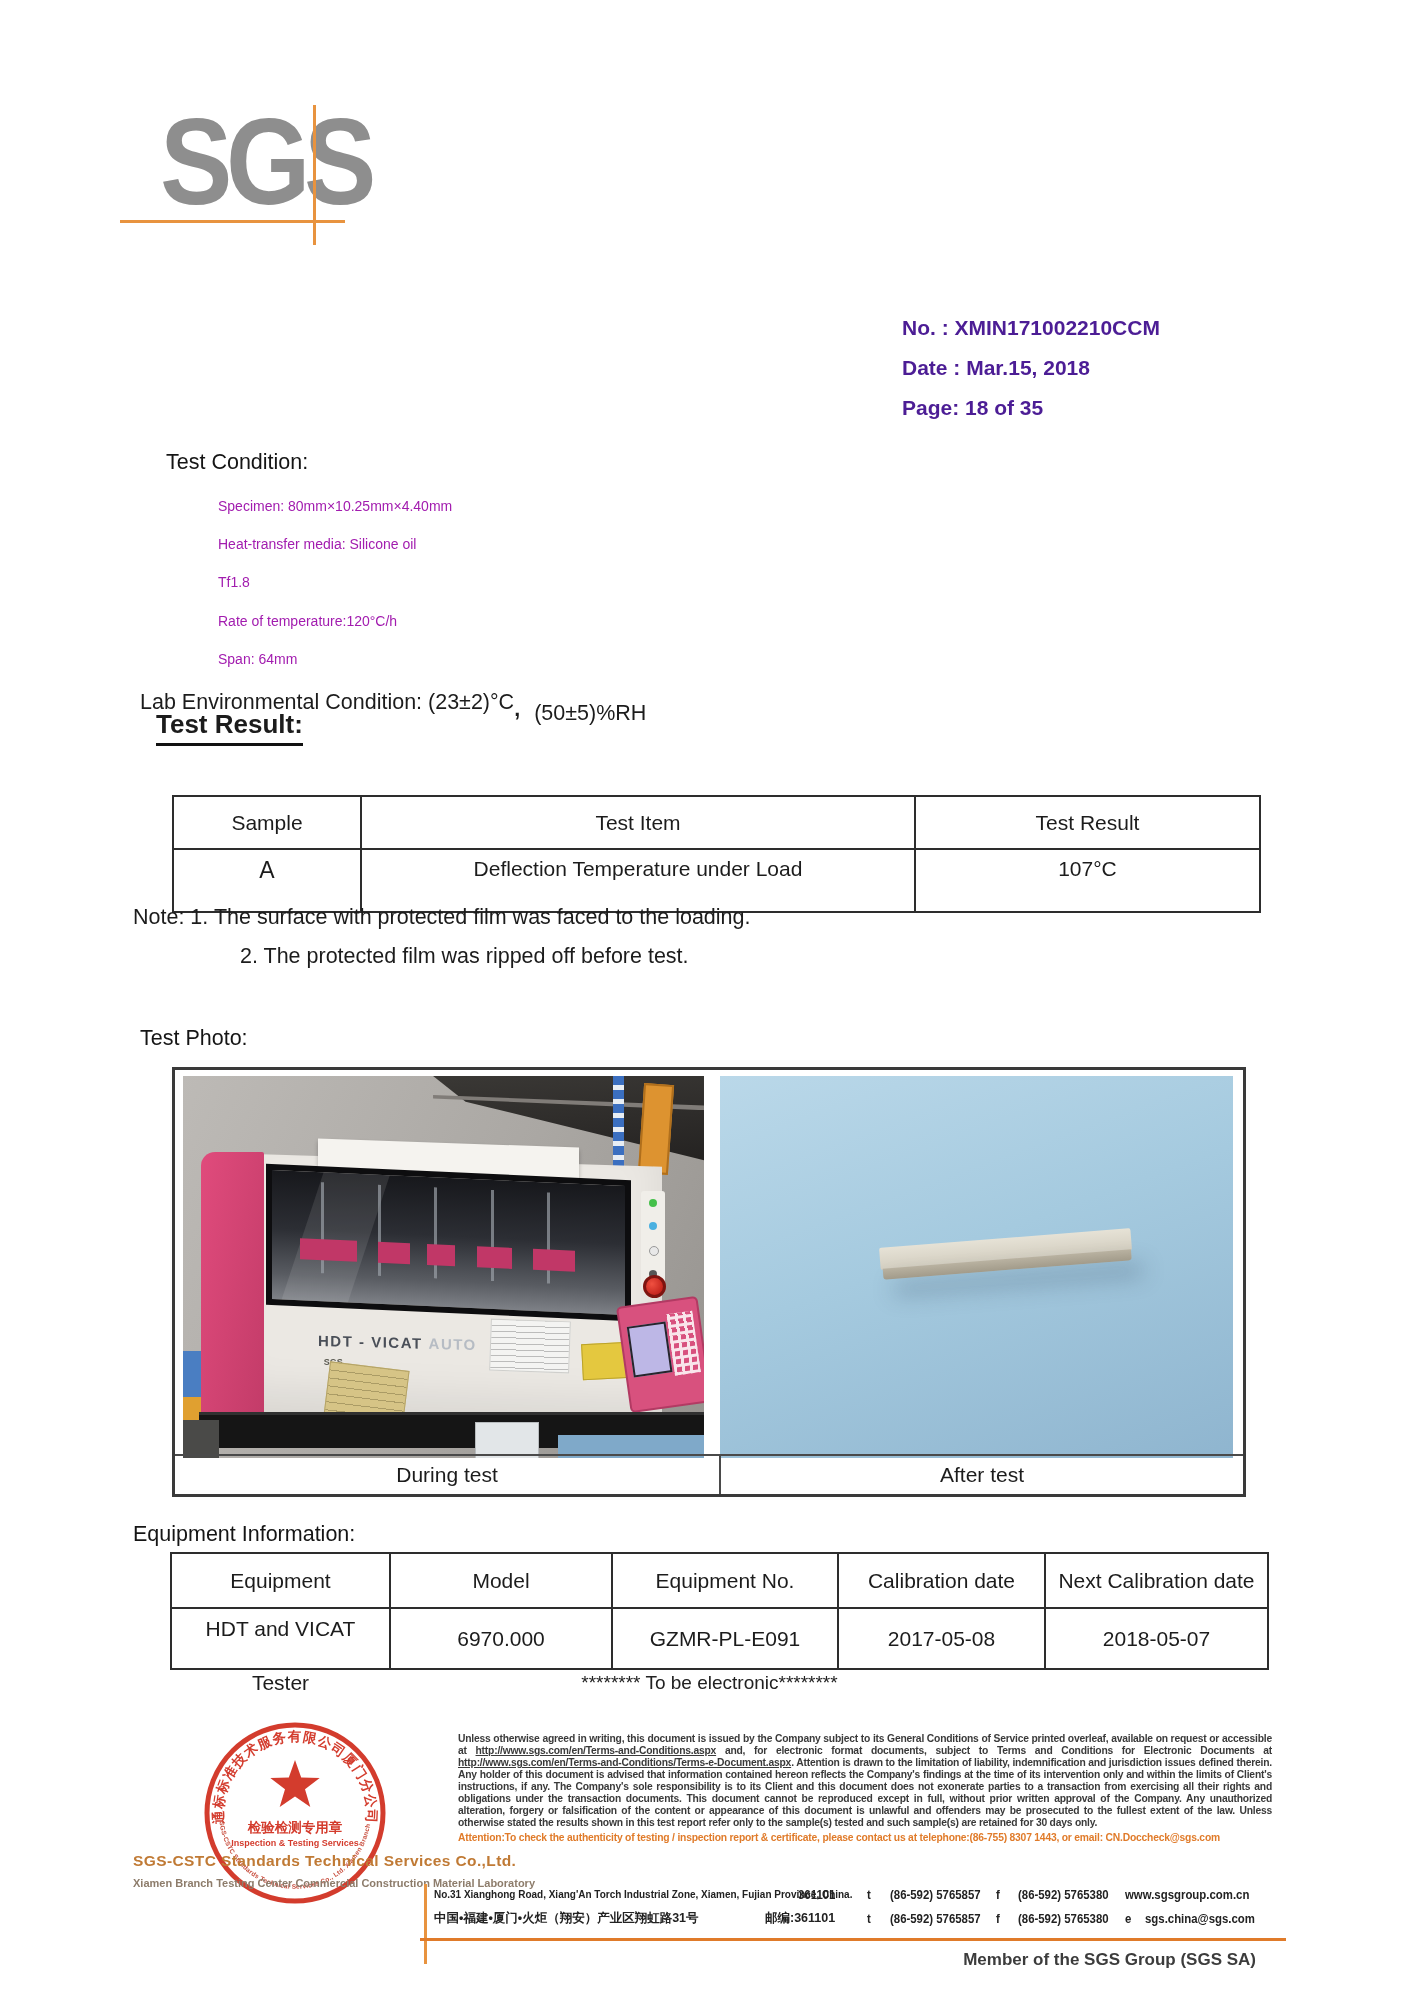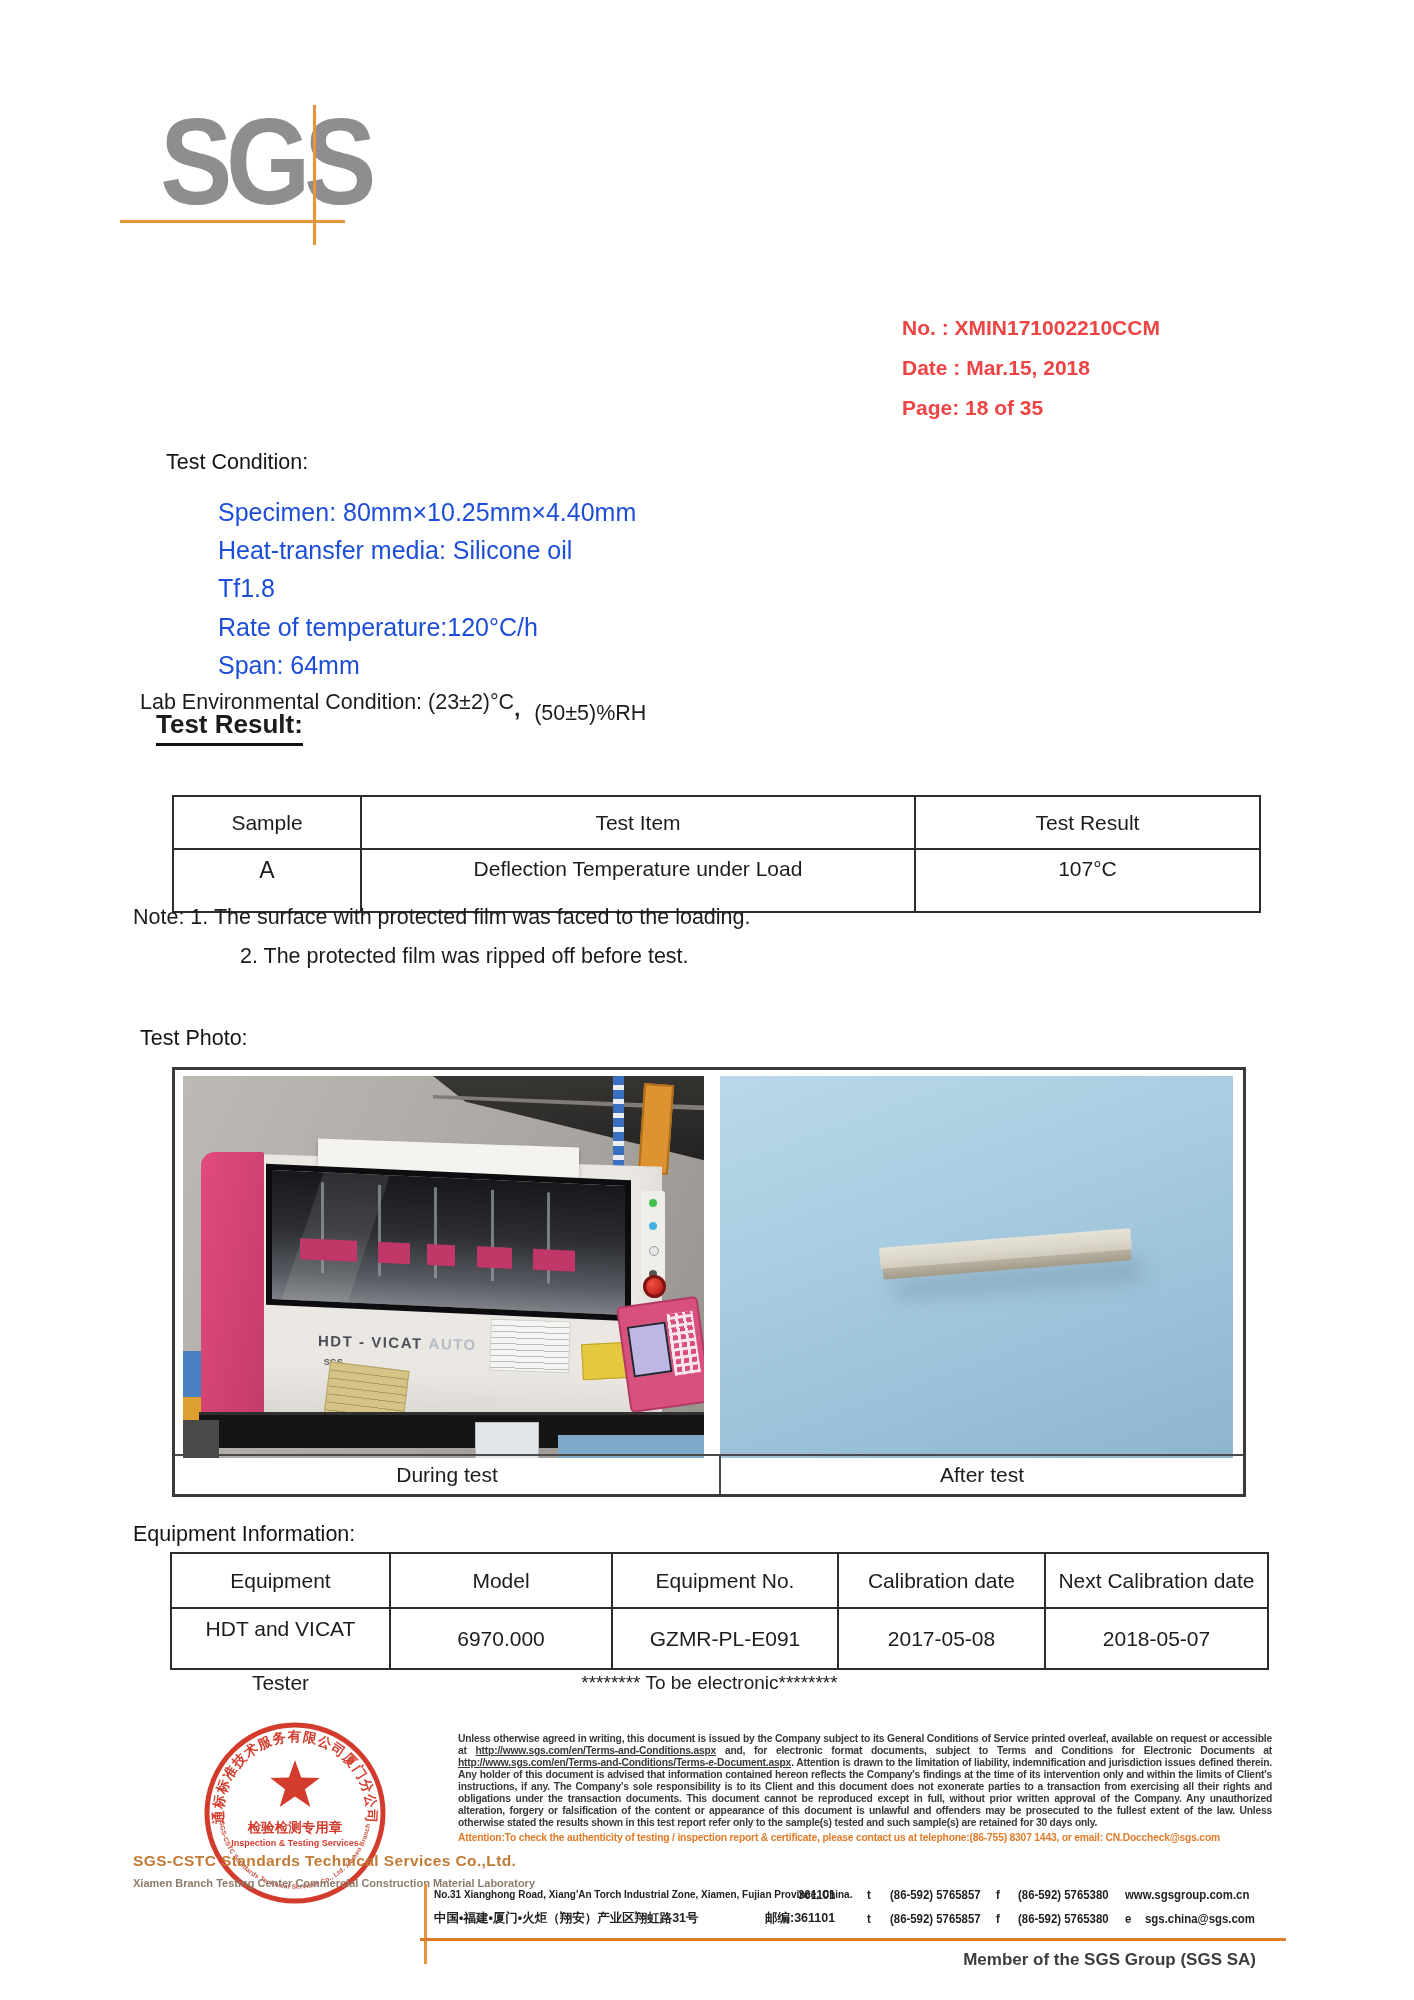--- a/index.html
+++ b/index.html
@@ -10,25 +10,25 @@
   
   .logo-text{position:absolute;left:160px;top:100px;font-size:118px;font-weight:700;
              color:#8e8e8e;letter-spacing:-7px;line-height:1;
              transform:scale(.92,1.04);transform-origin:left top;}
   .logo-vline{position:absolute;left:313px;top:105px;width:3px;height:140px;background:#e8933f;}
   .logo-hline{position:absolute;left:120px;top:220px;width:225px;height:3px;background:#e8933f;}
 
   
   .title{position:absolute;left:0;top:256px;width:1414px;text-align:center;
          font-size:33px;font-weight:700;letter-spacing:3px;color:#111;}
-  .doc-info{position:absolute;left:902px;top:308px;font-size:21px;font-weight:700;line-height:40px;color:#ef4444;}
+  .doc-info{position:absolute;left:902px;top:308px;font-size:21px;font-weight:700;line-height:40px;color:#4c1d95;}
 
   
   .h-label{font-size:21.5px;color:#151515;}
-  .cond-item{position:absolute;left:218px;font-size:25px;color:#1d4ed8;}
+  .cond-item{position:absolute;left:218px;font-size:14px;color:#a21caf;}
   .lab-line{position:absolute;left:140px;top:690px;font-size:21.5px;}
   .lab-comma{position:relative;top:7px;font-weight:700;}
   .lab-rh{position:relative;top:11px;margin-left:14px;}
   .tr-heading{position:absolute;left:140px;top:709px;font-size:26px;font-weight:700;
               border-bottom:3px solid #111;padding-bottom:3px;margin-left:16px;}
 
   
   table{border-collapse:collapse;position:absolute;table-layout:fixed;}
   .t1{left:172px;top:795px;width:1075px;}
   .t1 th,.t1 td{border:2px solid #2d2d2d;text-align:center;font-weight:400;font-size:21px;}

